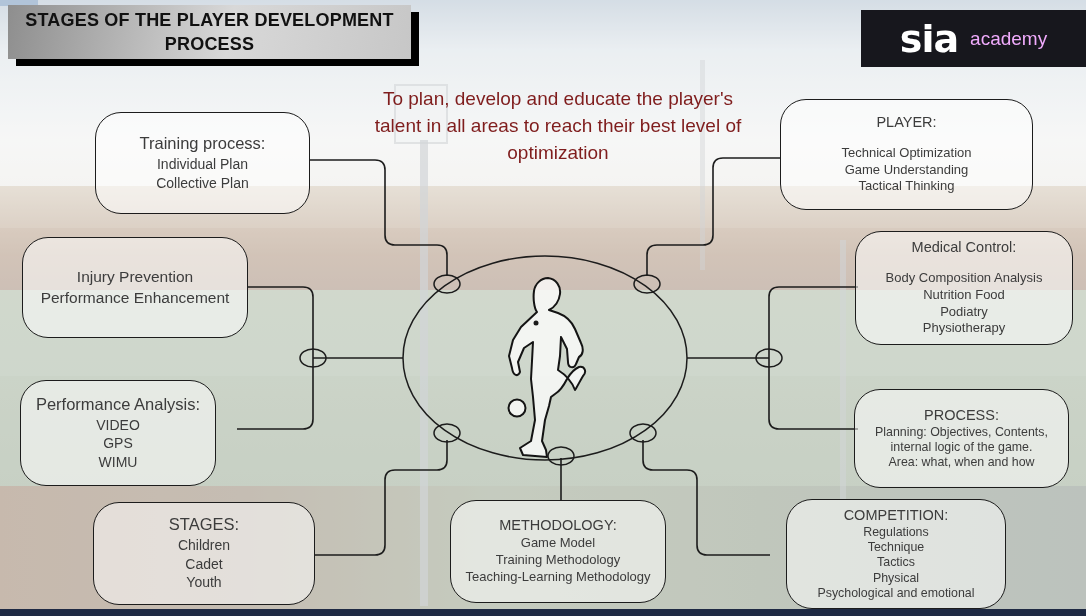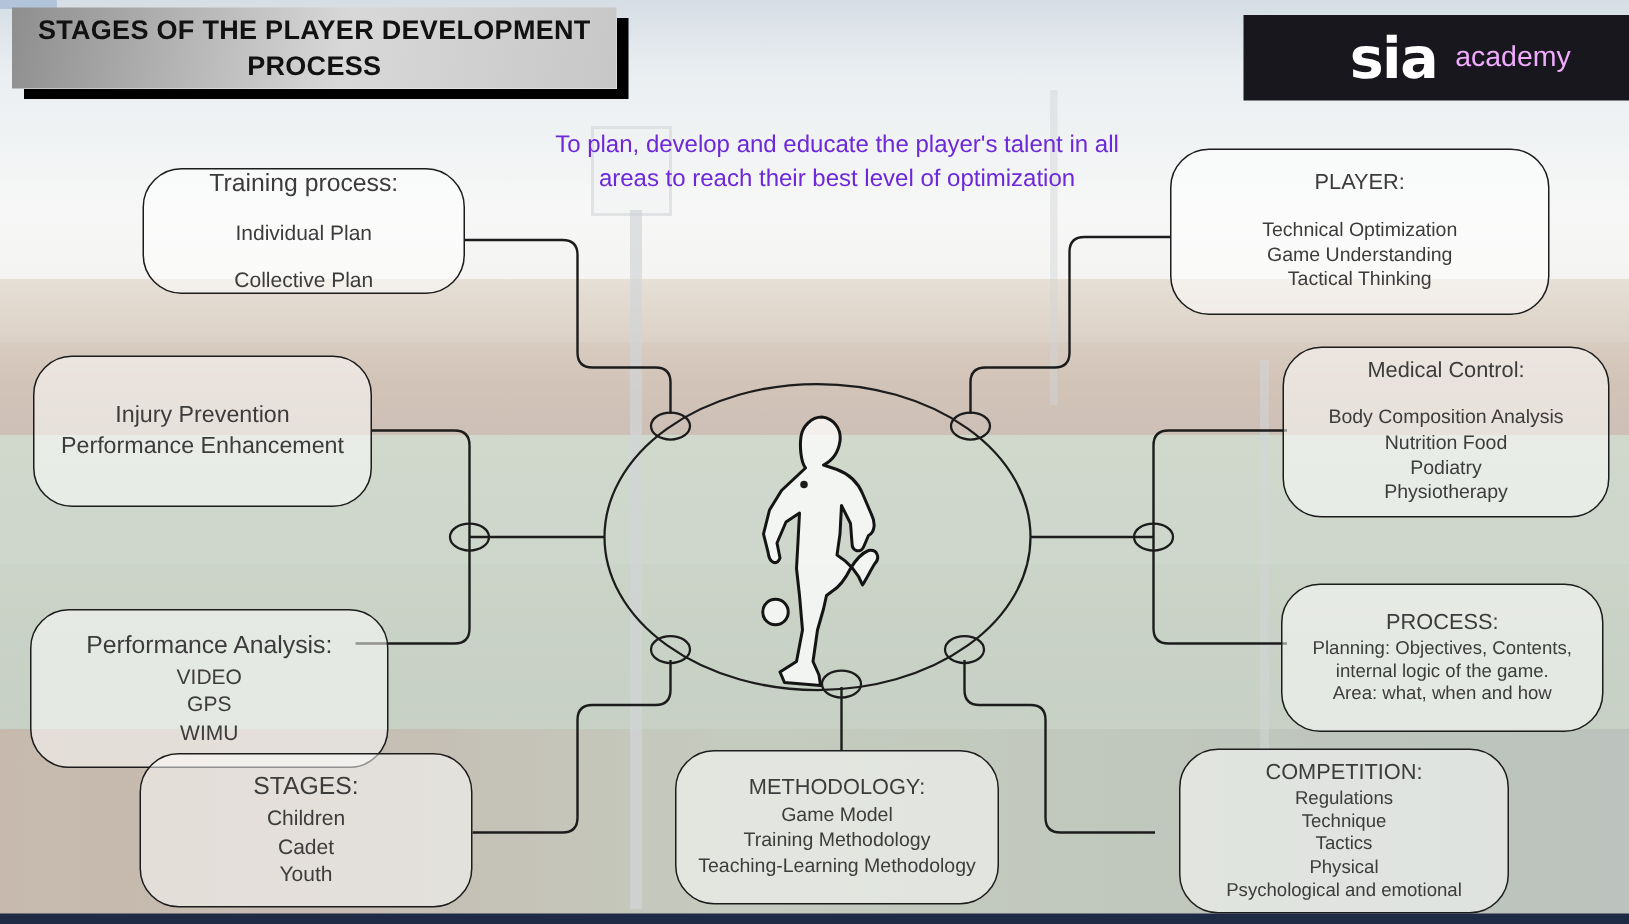--- a/index.html
+++ b/index.html
@@ -34,38 +34,38 @@
   .title-box{
     position:absolute;left:8px;top:5px;width:403px;height:54px;
     background:linear-gradient(100deg,#8e8e8e,#d8d8d8 55%,#c7c7c7);
     box-shadow:8px 7px 0 0 #000;
     display:flex;align-items:center;justify-content:center;text-align:center;
     color:#111;font-weight:bold;font-size:18px;line-height:1.35;letter-spacing:.2px;
     padding:0 14px;box-sizing:border-box;
   }
   .logo{
     position:absolute;right:0;top:10px;width:225px;height:57px;background:#17171d;
-    display:flex;align-items:center;justify-content:center;padding-left:32px;
+    display:flex;align-items:center;justify-content:center;
   }
   .logo-brand{color:#fff;font-weight:800;font-size:38px;letter-spacing:-1px;line-height:1;font-family:"DejaVu Sans",sans-serif;}
   .logo-suffix{color:#f0abfc;font-weight:400;font-size:19px;margin-left:12px;}
   .subtitle{
     position:absolute;left:358px;top:86px;width:400px;text-align:center;
-    color:#6d28d9;font-size:16px;line-height:1.42;
+    color:#7f1d1d;font-size:19px;line-height:1.42;
   }
   
   .node-box{
     position:absolute;border:1.6px solid #1c1c1c;border-radius:26px;
     background:rgba(255,255,255,.52);color:#3c3c3c;
     display:flex;flex-direction:column;justify-content:center;align-items:center;
     text-align:center;box-sizing:border-box;padding:6px 10px;
   }
-  .box-training{left:95px;top:112px;width:215px;height:84px;gap:12px;}
+  .box-training{left:95px;top:112px;width:215px;height:102px;}
   .box-physical{left:22px;top:237px;width:226px;height:101px;}
-  .box-performance{left:20px;top:406px;width:239px;height:106px;}
+  .box-performance{left:20px;top:380px;width:196px;height:106px;}
   .box-stages{left:93px;top:502px;width:222px;height:103px;}
   .box-methodology{left:450px;top:500px;width:216px;height:103px;}
   .box-player{left:780px;top:99px;width:253px;height:111px;}
   .box-medical{left:855px;top:231px;width:218px;height:114px;}
   .box-process{left:854px;top:389px;width:215px;height:99px;}
   .box-competition{left:770px;top:499px;width:220px;height:110px;margin-left:16px;}
   .h-lg{font-size:16.5px;margin-bottom:2px;}
   .h-md{font-size:14.5px;margin-bottom:2px;}
   .l-lg{font-size:15.5px;line-height:1.35;}
   .l-md{font-size:14px;line-height:1.32;}

